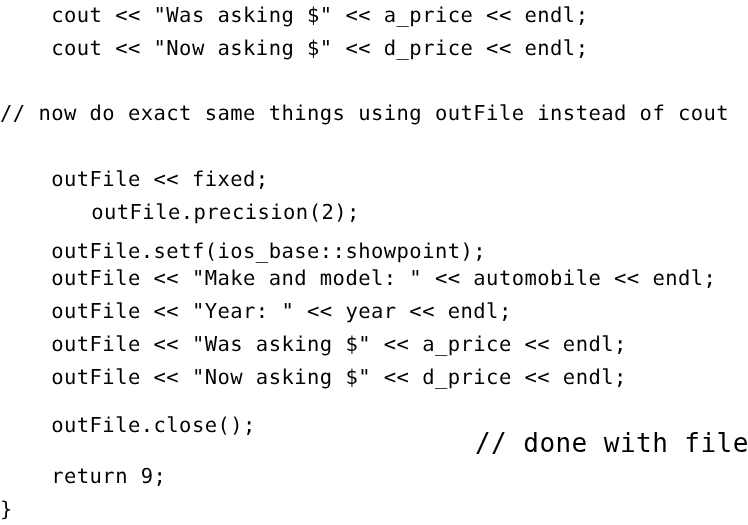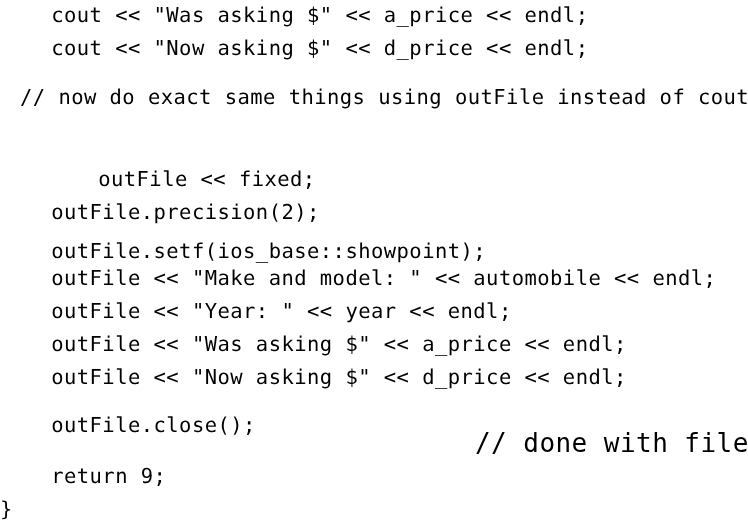--- a/index.html
+++ b/index.html
@@ -40,24 +40,24 @@
     line-height: 26px;
   }
 </style>
 </head>
 <body>
 
 <div id="page" style="background: rgb(255, 255, 255); color: rgb(0, 0, 0);">
     <div class="code-line" style="top: 2px;">    cout &lt;&lt; "Was asking $" &lt;&lt; a_price &lt;&lt; endl;</div>
     <div class="code-line" style="top: 35px;">    cout &lt;&lt; "Now asking $" &lt;&lt; d_price &lt;&lt; endl;</div>
     <div class="code-line blank" style="top: 68px;"></div>
-    <div class="code-line" style="top: 84px; margin-left: 20px;">// now do exact same things using outFile instead of cout</div>
+    <div class="code-line" style="top: 100px;">// now do exact same things using outFile instead of cout</div>
     <div class="code-line blank" style="top: 133px;"></div>
-    <div class="code-line" style="top: 166px; margin-left: 47px;">    outFile &lt;&lt; fixed;</div>
-    <div class="code-line" style="top: 199px;">    outFile.precision(2);</div>
+    <div class="code-line" style="top: 166px;">    outFile &lt;&lt; fixed;</div>
+    <div class="code-line" style="top: 199px; padding-left: 40px;">    outFile.precision(2);</div>
     <div class="code-line" style="top: 238px;">    outFile.setf(ios_base::showpoint);</div>
     <div class="code-line" style="top: 265px;">    outFile &lt;&lt; "Make and model: " &lt;&lt; automobile &lt;&lt; endl;</div>
     <div class="code-line" style="top: 298px;">    outFile &lt;&lt; "Year: " &lt;&lt; year &lt;&lt; endl;</div>
     <div class="code-line" style="top: 331px;">    outFile &lt;&lt; "Was asking $" &lt;&lt; a_price &lt;&lt; endl;</div>
     <div class="code-line" style="top: 364px;">    outFile &lt;&lt; "Now asking $" &lt;&lt; d_price &lt;&lt; endl;</div>
     <div class="code-line blank" style="top: 397px;"></div>
     <div class="code-line" style="top: 412px;">    outFile.close();</div>
     <div class="code-line" style="top: 463px;">    return 9;</div>
     <div class="code-line" style="top: 496px;">}</div>
     <div class="trail-comment" style="left: 475px; top: 430px;">// done with file</div>

